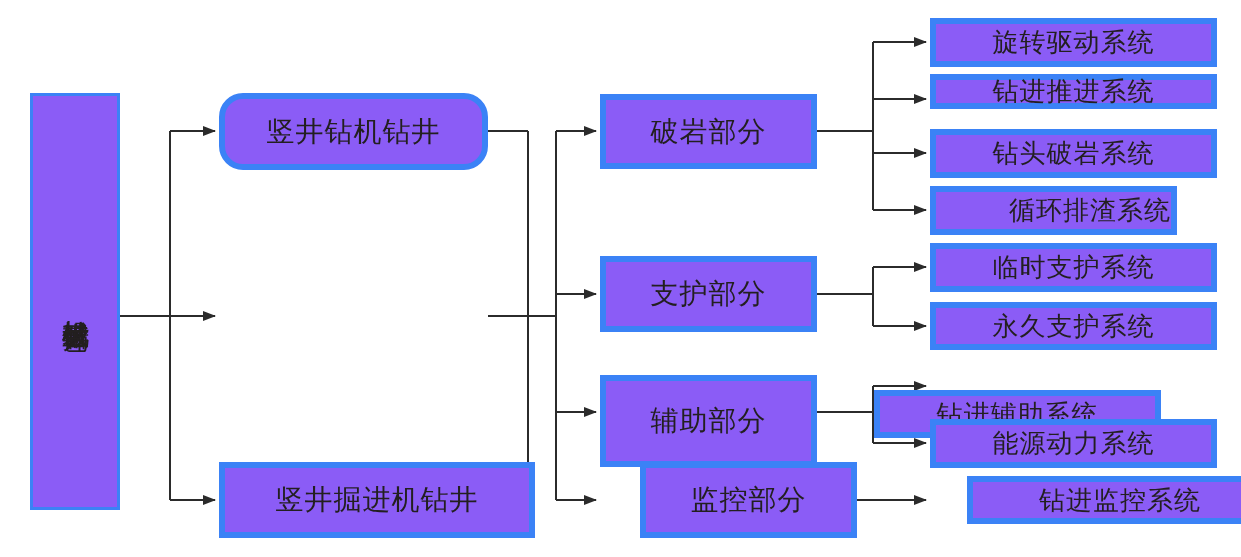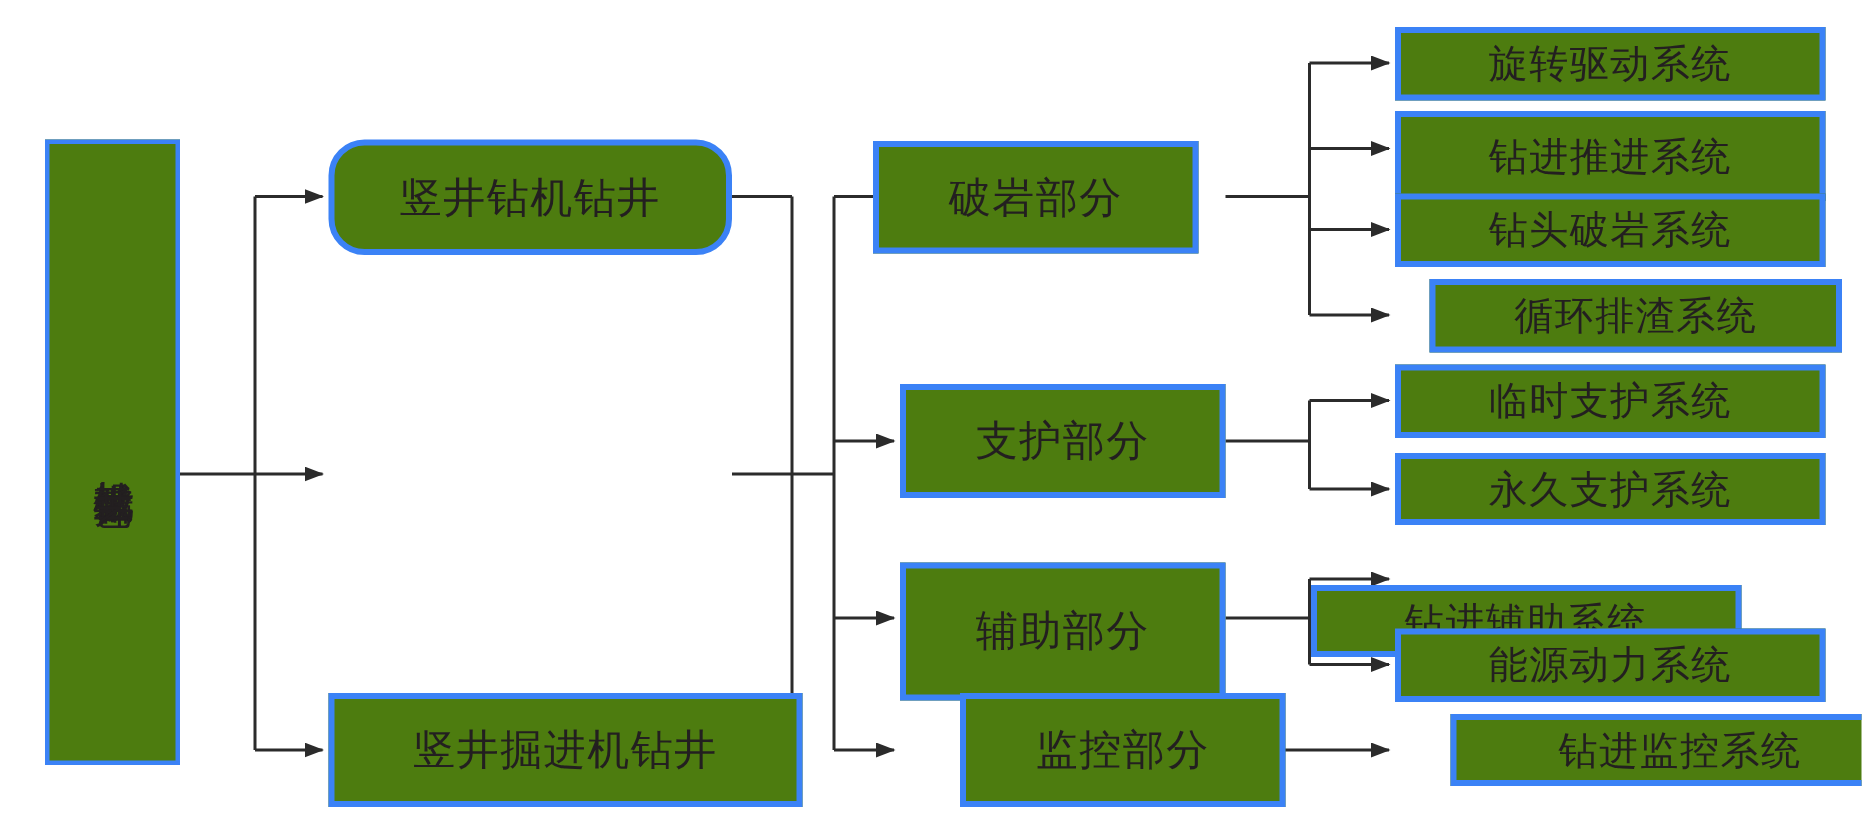--- a/index.html
+++ b/index.html
@@ -16,22 +16,22 @@
     color: #231f20;
   }
   .connectors {
     position: absolute;
     left: 0;
     top: 0;
   }
   .node {
     position: absolute;
     box-sizing: border-box;
-    border: 4px solid #3b82f6;
-    background: #4d7c0f;
+    border: 6px solid #3b82f6;
+    background: #8b5cf6;
     display: flex;
     align-items: center;
     justify-content: center;
     text-align: center;
   }
   .node.root {
     border-width: 3px;
   }
   .node .vlabel {
     writing-mode: vertical-rl;
@@ -115,43 +115,43 @@
     <span class="vlabel">机械破岩钻井工艺</span>
   </div>
 
   <div class="node lvl2" style="left:219px; top:93px; width:269px; height:77px;border-radius:24px;">
     <span class="label">竖井钻机钻井</span>
   </div>
   <div class="node lvl2" style="left:219px; top:462px; width:316px; height:76px;">
     <span class="label">竖井掘进机钻井</span>
   </div>
 
-  <div class="node lvl3" style="left:582px; top:94px; width:217px; height:75px;">
+  <div class="node lvl3" style="left:600px; top:94px; width:217px; height:75px;">
     <span class="label">破岩部分</span>
   </div>
   <div class="node lvl3" style="left:600px; top:256px; width:217px; height:76px;">
     <span class="label">支护部分</span>
   </div>
   <div class="node lvl3" style="left:600px; top:375px; width:217px; height:92px;font-family:Liberation Serif, serif;">
     <span class="label">辅助部分</span>
   </div>
   <div class="node lvl3" style="left:600px; top:462px; width:217px; height:76px;margin-left:40px;">
     <span class="label">监控部分</span>
   </div>
 
   <div class="node lvl4" style="left:930px; top:18px; width:287px; height:49px;">
     <span class="label">旋转驱动系统</span>
   </div>
-  <div class="node lvl4" style="left:930px; top:74px; width:287px; height:60px;">
+  <div class="node lvl4" style="left:930px; top:74px; width:287px; height:35px;">
     <span class="label">钻进推进系统</span>
   </div>
   <div class="node lvl4" style="left:930px; top:129px; width:287px; height:49px;">
     <span class="label">钻头破岩系统</span>
   </div>
-  <div class="node lvl4" style="left:953px; top:186px; width:275px; height:49px;">
+  <div class="node lvl4" style="left:930px; top:186px; width:247px; height:49px;justify-content:flex-end;">
     <span class="label">循环排渣系统</span>
   </div>
   <div class="node lvl4" style="left:930px; top:243px; width:287px; height:49px;">
     <span class="label">临时支护系统</span>
   </div>
   <div class="node lvl4" style="left:930px; top:302px; width:287px; height:48px;">
     <span class="label">永久支护系统</span>
   </div>
   <div class="node lvl4" style="left:874px; top:362px; width:287px; height:48px;margin-top:28px;">
     <span class="label">钻进辅助系统</span>

